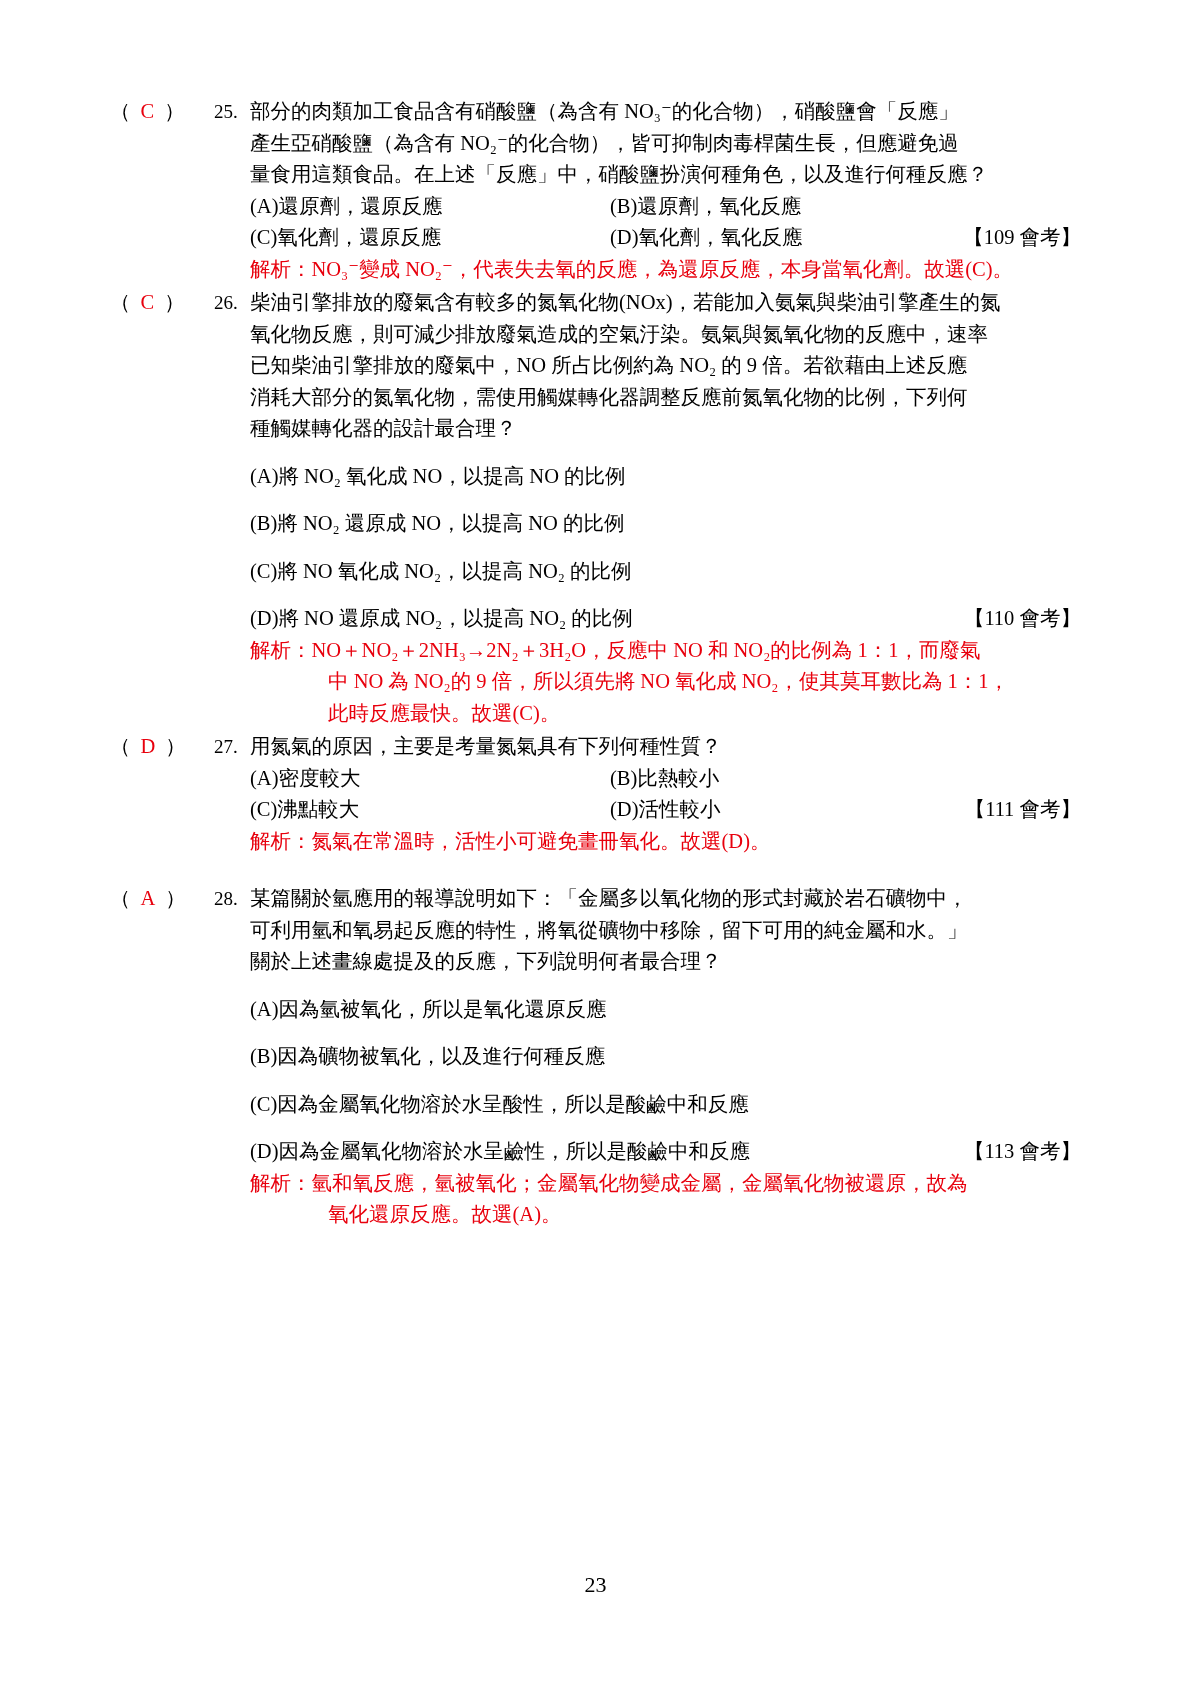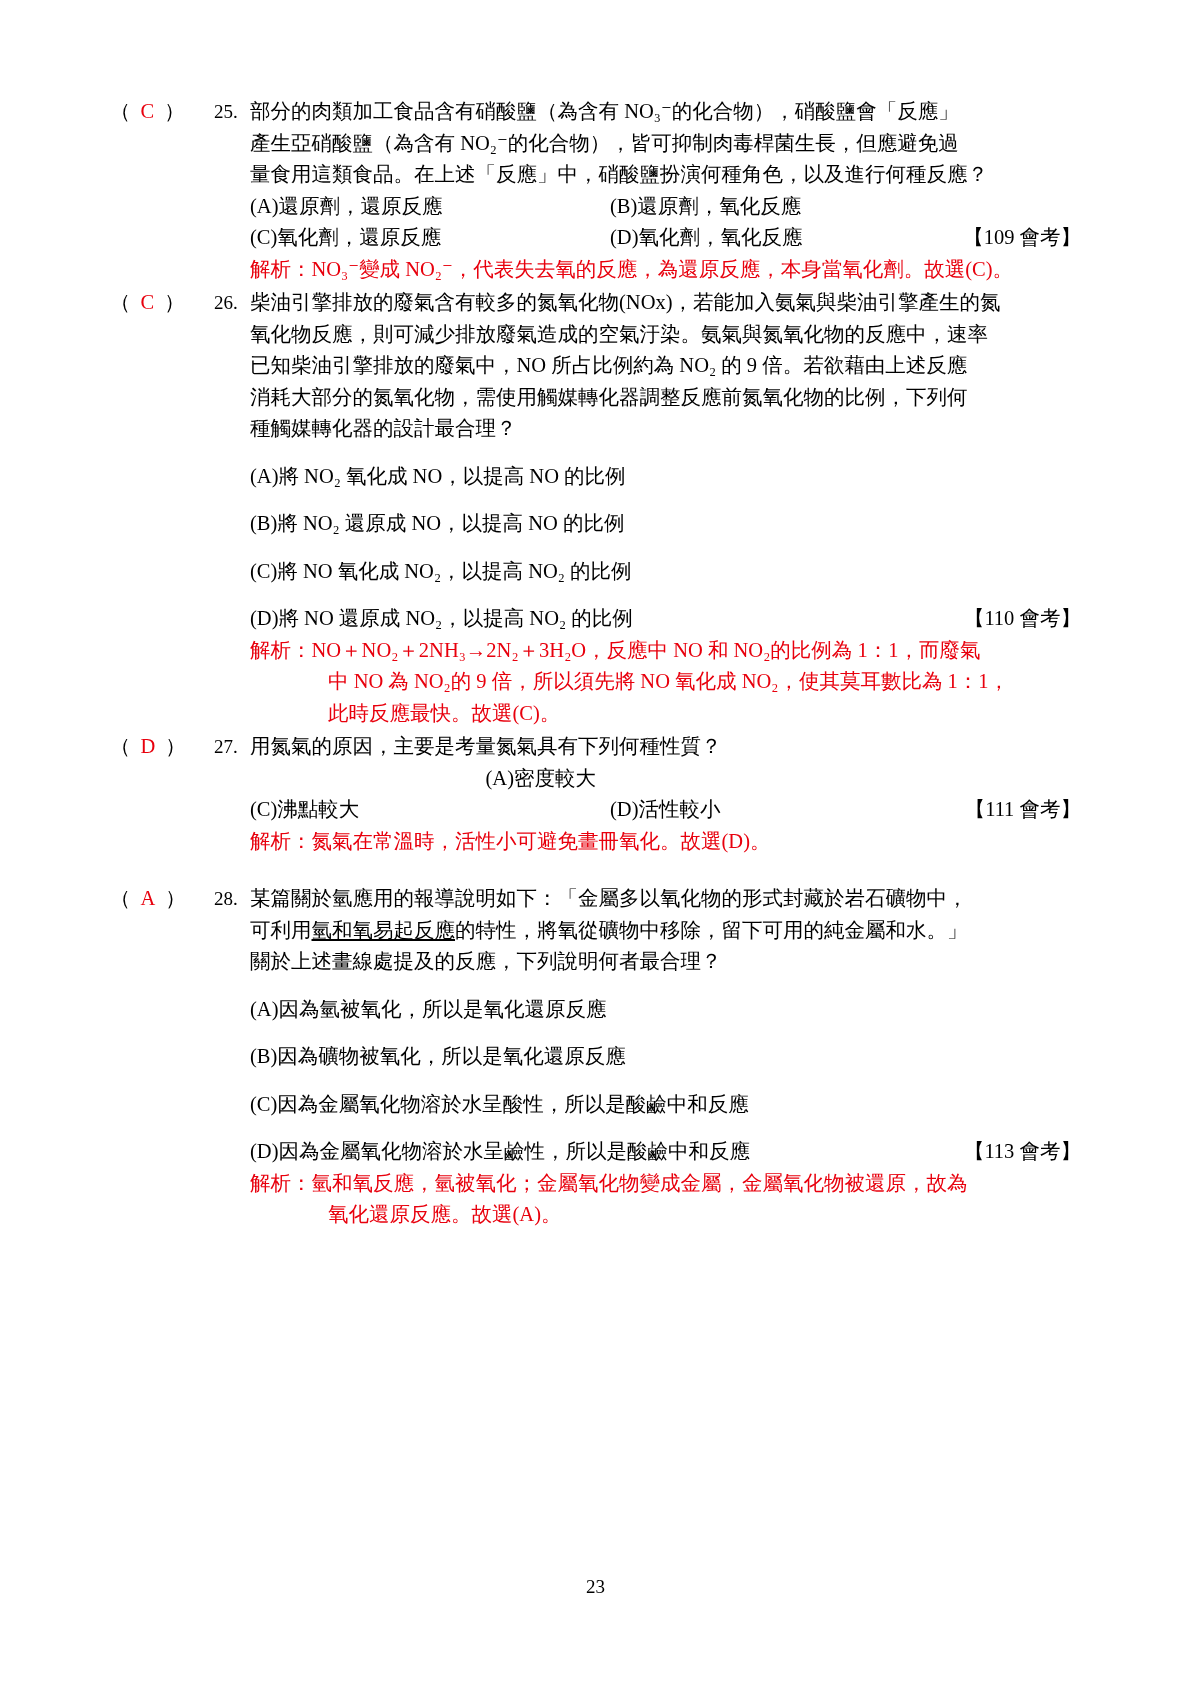--- a/index.html
+++ b/index.html
@@ -74,28 +74,28 @@
     line-height: 31.5px;
     margin-left: 140px;
     text-align: justify;
   }
   .exp-indent {
     display: block;
     text-indent: 0;
     padding-left: 78px;
   }
   .exp-first { display: block; }
-  .uline { text-decoration: underline; }
+  .uline { }
   .pagenum {
     position: absolute;
     bottom: 86px;
     left: 0;
     width: 100%;
     text-align: center;
-    font-size: 19px;
+    font-size: 22px;
   }
   .spacer { height: 24px; }
 </style>
 </head>
 <body>
 
 <div class="page">
 
   <div class="qblock">
     <div class="qrow">
@@ -156,20 +156,21 @@
   <div class="qblock">
     <div class="qrow">
       <div class="ansbox">
         <span class="paren">（</span><span class="ansletter">D</span><span class="paren">）</span>
       </div>
       <div class="qnum">27.</div>
       <div class="qbody">
         <span class="line">用氮氣的原因，主要是考量氮氣具有下列何種性質？</span>
         <div class="opts">
           <div class="opt-left">(A)密度較大</div>
+          <div class="opt-right">(B)比熱較小</div>
         </div>
         <div class="opts">
           <div class="opt-left">(C)沸點較大</div>
           <div class="opt-right">
             <span>(D)活性較小</span>
             <span class="tag">【111 會考】</span>
           </div>
         </div>
       </div>
     </div>
@@ -184,21 +185,21 @@
     <div class="qrow">
       <div class="ansbox">
         <span class="paren">（</span><span class="ansletter">A</span><span class="paren">）</span>
       </div>
       <div class="qnum">28.</div>
       <div class="qbody">
         <span class="line">某篇關於氫應用的報導說明如下：「金屬多以氧化物的形式封藏於岩石礦物中，</span>
         <span class="line">可利用<span class="uline">氫和氧易起反應</span>的特性，將氧從礦物中移除，留下可用的純金屬和水。」</span>
         <span class="line">關於上述畫線處提及的反應，下列說明何者最合理？</span>
         <div class="wrapline">(A)因為氫被氧化，所以是氧化還原反應</div>
-        <div class="wrapline">(B)因為礦物被氧化，所以是氧化還原反應</div>
+        <div class="wrapline">(B)因為礦物被氧化，以及進行何種反應</div>
         <div class="wrapline">(C)因為金屬氧化物溶於水呈酸性，所以是酸鹼中和反應</div>
         <div class="wrapline">
           <span>(D)因為金屬氧化物溶於水呈鹼性，所以是酸鹼中和反應</span>
           <span class="tag">【113 會考】</span>
         </div>
       </div>
     </div>
     <div class="exp">
       <span class="exp-first">解析：氫和氧反應，氫被氧化；金屬氧化物變成金屬，金屬氧化物被還原，故為</span>
       <span class="exp-indent">氧化還原反應。故選(A)。</span>

